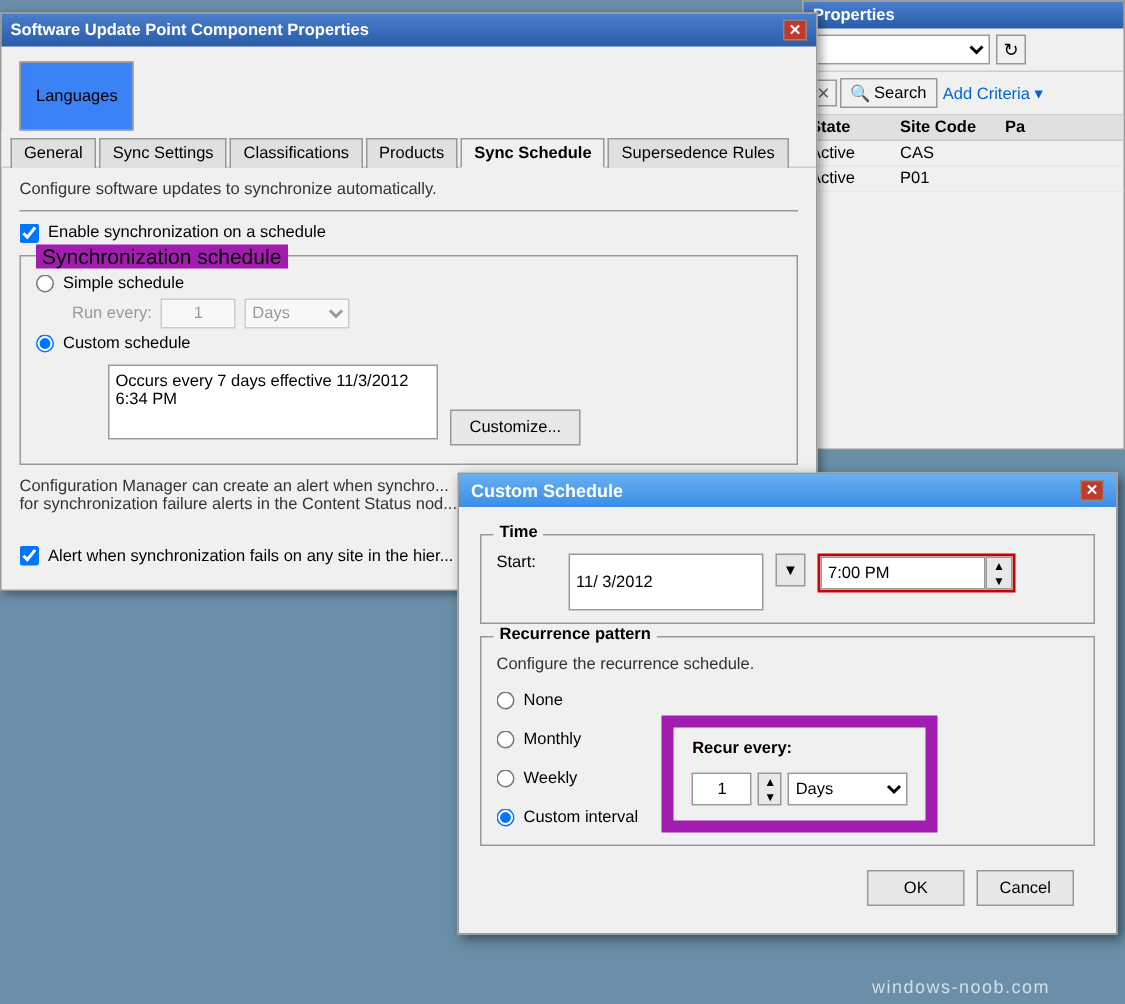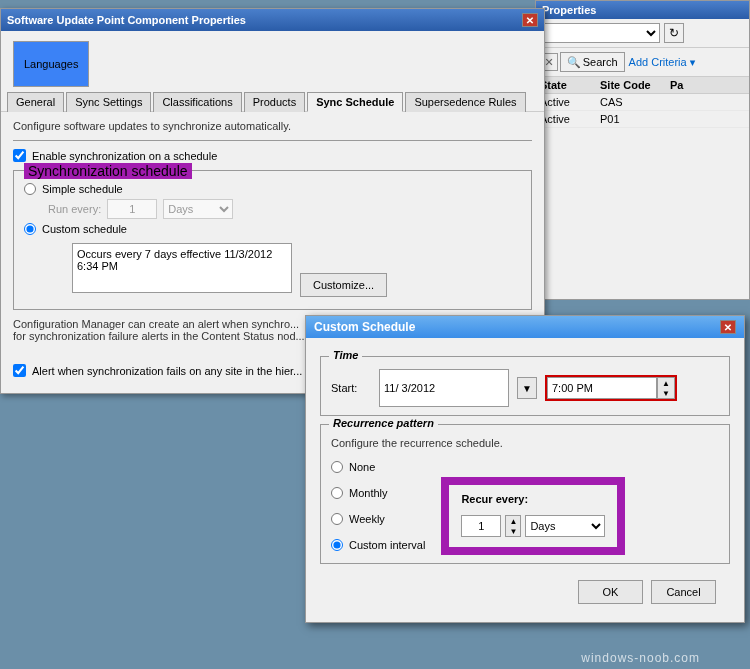--- a/index.html
+++ b/index.html
@@ -182,21 +182,21 @@
       color: #333;
       margin-bottom: 8px;
     }
     .divider {
       border: none;
       border-top: 1px solid #999;
       margin: 6px 0;
     }
     .checkbox-row {
       display: flex;
-      align-items: center;
+      align-items: flex-start;
       gap: 6px;
       margin: 8px 0;
     }
     .checkbox-row input[type="checkbox"] {
       width: 13px;
       height: 13px;
     }
     .group-box {
       border: 1px solid #999;
       padding: 8px 10px;
@@ -328,25 +328,24 @@
       position: relative;
     }
     .section-label {
       position: absolute;
       top: -8px;
       left: 8px;
       background: #f0f0f0;
       padding: 0 4px;
       font-size: 11px;
       font-weight: bold;
-      font-style: italic;
     }
     .time-row {
       display: flex;
-      align-items: center;
+      align-items: flex-start;
       gap: 8px;
       margin-top: 4px;
     }
     .time-label {
       font-size: 11px;
       width: 40px;
     }
     .date-input {
       width: 130px;
       height: 22px;

